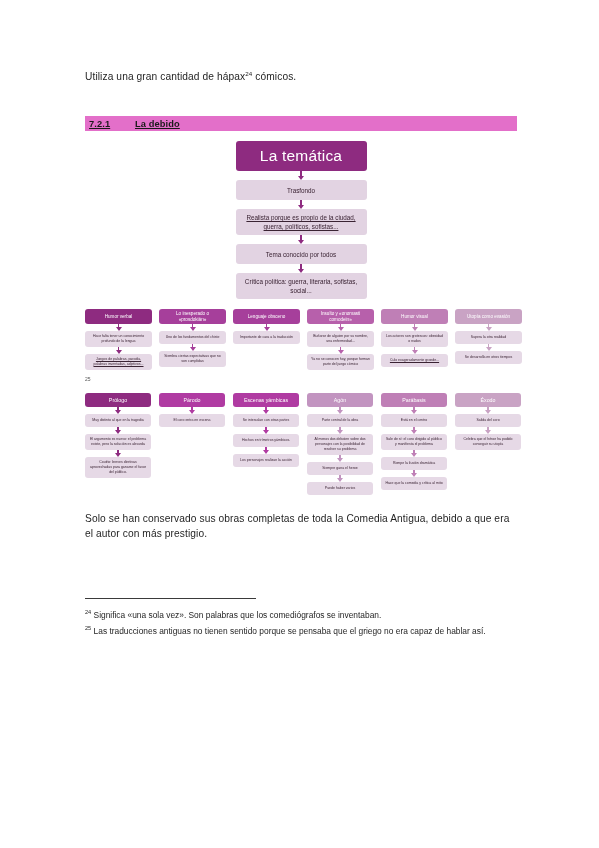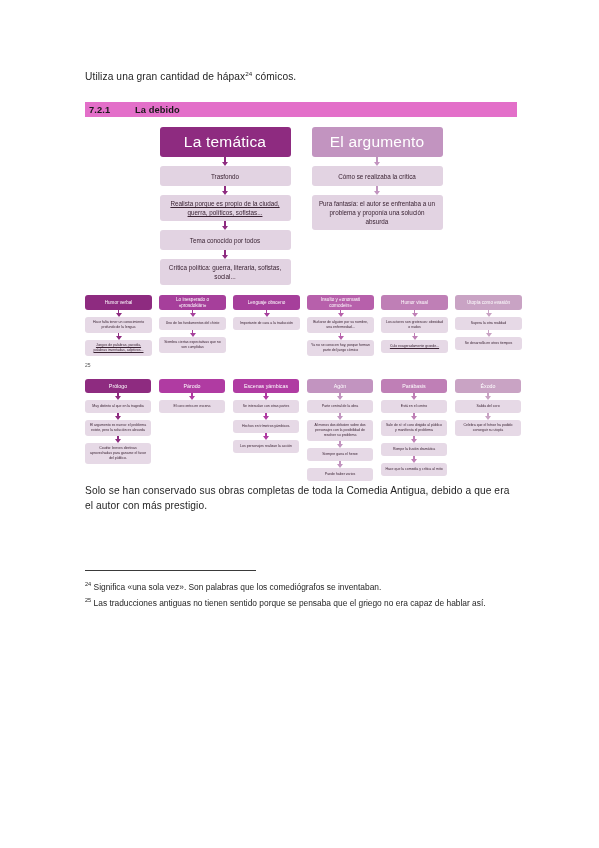--- a/index.html
+++ b/index.html
@@ -85,21 +85,21 @@
     flex-direction: column;
     align-items: center;
     justify-content: center;
   }
   .arrow-line {
     width: 1.4px;
     background: #8e2b80;
   }
 
   
-  .trama { margin-top: 10px; display: flex; justify-content: center; gap: 21px; }
+  .trama { margin-top: 10px; display: flex; justify-content: center; gap: 21px; flex-direction: column; }
   .trama .head {
     width: 131px; height: 30px;
     font-size: 15.5px;
     letter-spacing: 0.2px;
   }
   .trama .child {
     width: 131px;
     background: #e2d3e2;
     font-size: 6.3px;
     line-height: 9px;
@@ -167,21 +167,21 @@
 </head>
 <body>
 
 <div class="page">
   <div class="content">
 
     <div class="para" style="margin-top:66px;">
       <span>Utiliza una gran cantidad de hápax</span><sup>24</sup><span> cómicos.</span>
     </div>
 
-    <div class="sec-head" style="margin-top:18px;">
+    <div class="sec-head" style="margin-top:32px;text-decoration:underline;">
       <span class="sec-num">7.2.1</span>
       <span class="sec-title">La debido</span>
     </div>
     <div class="diagram trama" id="d721">
         <div class="dcol">
           <div class="node head" style="background: rgb(142, 43, 128);">La temática</div>
           <div class="arrow-wrap">
             <div class="arrow-line" style="height: 5px; background: rgb(142, 43, 128);"></div>
             <div class="arrow" style="border-top-color: rgb(142, 43, 128);"></div>
           </div>
@@ -197,33 +197,20 @@
             <div class="arrow-line" style="height: 5px; background: rgb(142, 43, 128);"></div>
             <div class="arrow" style="border-top-color: rgb(142, 43, 128);"></div>
           </div>
           <div class="node child" style="min-height: 20px;">Tema conocido por todos</div>
           <div class="arrow-wrap">
             <div class="arrow-line" style="height: 5px; background: rgb(142, 43, 128);"></div>
             <div class="arrow" style="border-top-color: rgb(142, 43, 128);"></div>
           </div>
           <div class="node child" style="min-height: 20px;">Crítica política: guerra, literaria, sofistas, social...</div>
         </div>
-        <div class="dcol">
-          <div class="node head" style="background: rgb(194, 148, 192);">El argumento</div>
-          <div class="arrow-wrap">
-            <div class="arrow-line" style="height: 5px; background: rgb(194, 148, 192);"></div>
-            <div class="arrow" style="border-top-color: rgb(194, 148, 192);"></div>
-          </div>
-          <div class="node child" style="min-height: 20px;">Cómo se realizaba la crítica</div>
-          <div class="arrow-wrap">
-            <div class="arrow-line" style="height: 5px; background: rgb(194, 148, 192);"></div>
-            <div class="arrow" style="border-top-color: rgb(194, 148, 192);"></div>
-          </div>
-          <div class="node child" style="min-height: 20px;">Pura fantasía: el autor se enfrentaba a un problema y proponía una solución absurda</div>
-        </div>
       </div>
 
     <div class="diagram comic" id="d722">
         <div class="dcol">
           <div class="node head" style="background: rgb(142, 43, 128);">Humor verbal</div>
           <div class="arrow-wrap">
             <div class="arrow-line" style="height: 3px; background: rgb(142, 43, 128);"></div>
             <div class="arrow" style="border-top-color: rgb(142, 43, 128);"></div>
           </div>
           <div class="node child" style="min-height: 13px;">Hace falta tener un conocimiento profundo de la lengua</div>
@@ -400,21 +387,21 @@
           </div>
           <div class="node child" style="min-height: 13px;">Salida del coro</div>
           <div class="arrow-wrap">
             <div class="arrow-line" style="height: 3px; background: rgb(201, 163, 196);"></div>
             <div class="arrow" style="border-top-color: rgb(201, 163, 196);"></div>
           </div>
           <div class="node child" style="min-height: 13px;">Celebra que el héroe ha podido conseguir su utopía</div>
         </div>
       </div>
 
-    <div class="para" style="margin-top:2px;">Solo se han conservado sus obras completas de toda la Comedia Antigua, debido a que era el autor con más prestigio.</div>
+    <div class="para" style="margin-top:16px;">Solo se han conservado sus obras completas de toda la Comedia Antigua, debido a que era el autor con más prestigio.</div>
 
     <div style="margin-top:57px;">
       <div class="fn-rule"></div>
       <div id="footnotes">
           <div class="fn"><sup>24</sup> <span>Significa «una sola vez». Son palabras que los comediógrafos se inventaban.</span></div>
           <div class="fn"><sup>25</sup> <span>Las traducciones antiguas no tienen sentido porque se pensaba que el griego no era capaz de hablar así.</span></div>
         </div>
     </div>
 
   </div>

